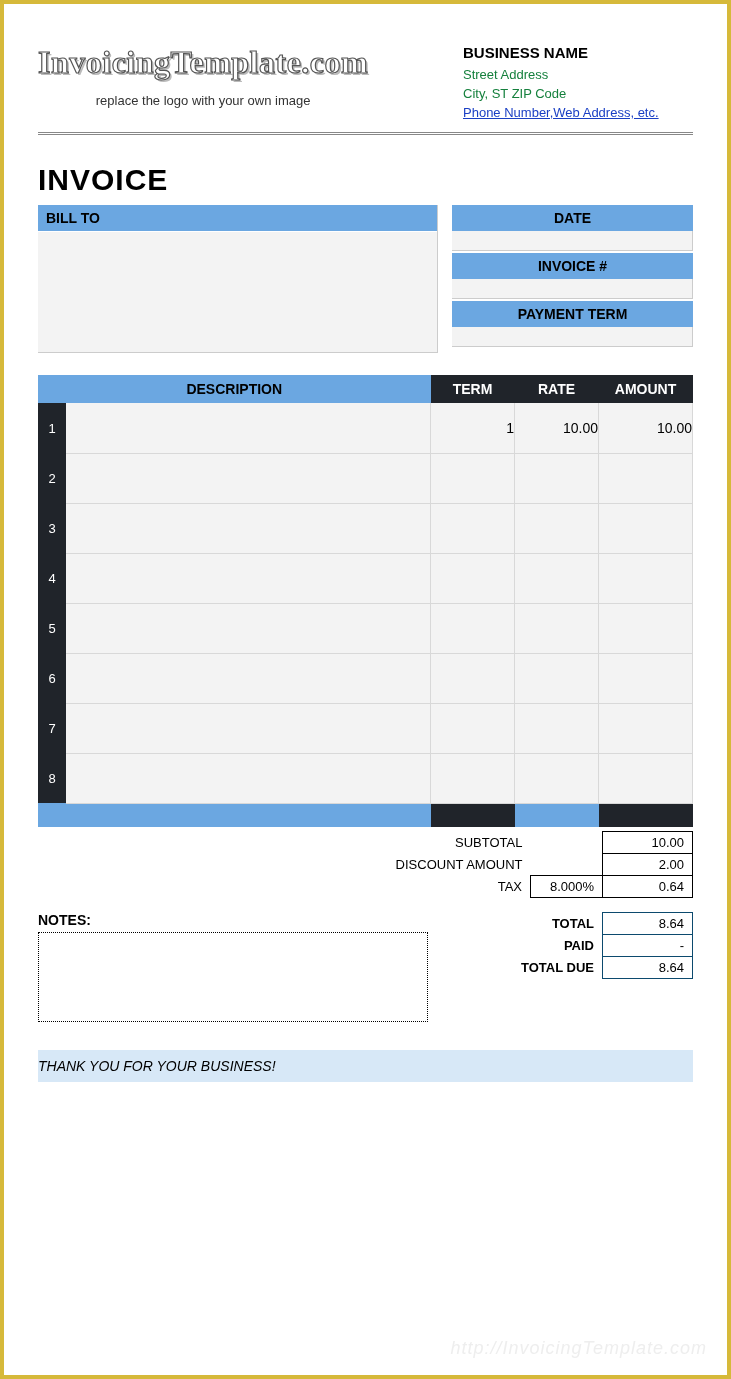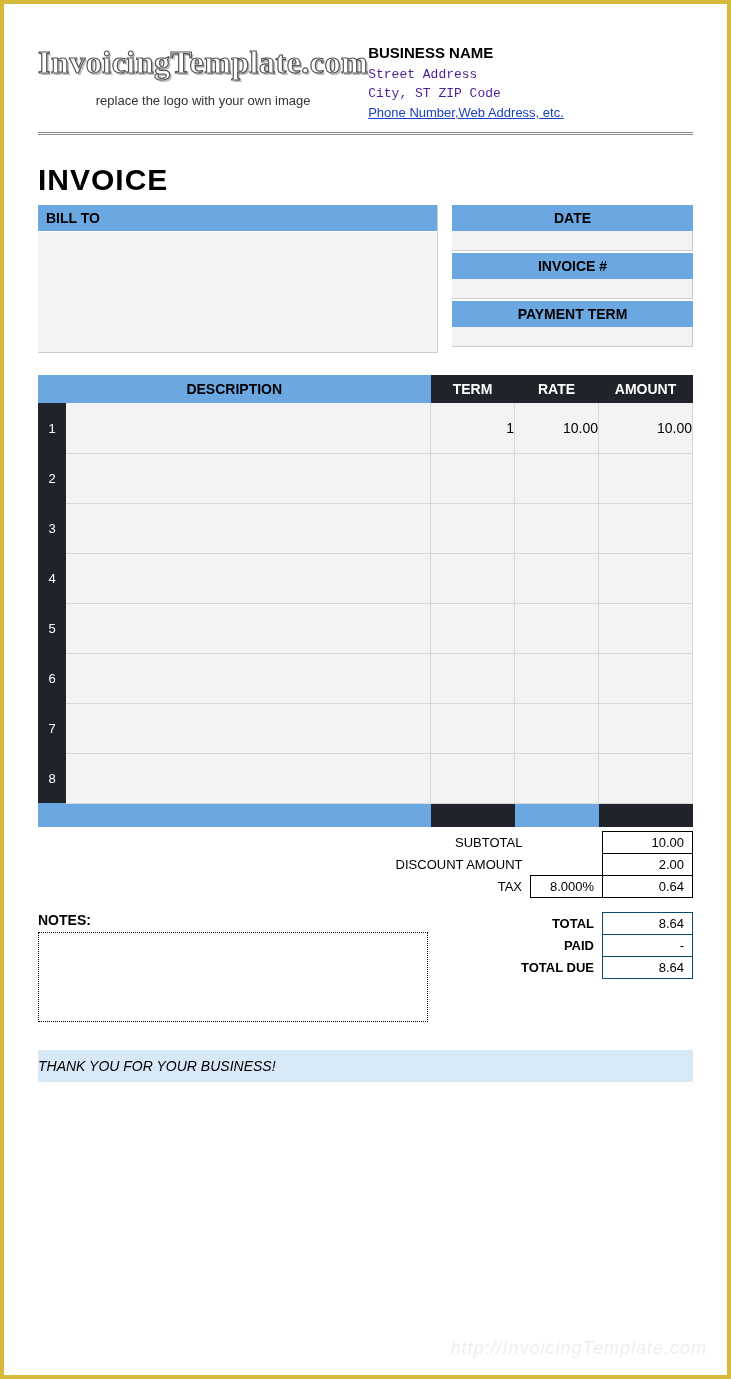--- a/index.html
+++ b/index.html
@@ -7,35 +7,35 @@
     width: 731px;
     height: 1379px;
     background: #fff;
     border: 4px solid #d6b93a;
     font-family: Arial, Helvetica, sans-serif;
     font-size: 13px;
     color: #000;
     position: relative;
   }
   .page { padding: 40px 34px 0 34px; }
-  .header { display: flex; justify-content: flex-start; align-items: flex-start; margin-bottom: 12px; }
+  .header { display: flex; justify-content: space-between; align-items: flex-start; margin-bottom: 12px; }
   .logo-area { }
   .logo-text {
     font-family: "Times New Roman", serif;
     font-size: 32px;
     font-weight: bold;
     letter-spacing: 0.5px;
     color: #fff;
     -webkit-text-stroke: 1.2px #555;
     text-shadow: 2px 2px 0 #bbb;
   }
   .logo-caption { font-size: 13px; color: #333; text-align: center; margin-top: 12px; }
   .biz-block { text-align: left; width: 230px; }
   .biz-name { font-weight: bold; font-size: 15px; margin-bottom: 6px; }
-  .biz-line { font-size: 13px; color: #4c1d95; margin-bottom: 4px; font-family: Liberation Mono, monospace; }
+  .biz-line { font-size: 13px; color: #15803d; margin-bottom: 4px; }
   .biz-link { font-size: 13px; color: #1a3fc4; text-decoration: underline; }
   .hr-double { border-top: 3px double #888; height: 0; margin-bottom: 28px; }
   .invoice-title { font-size: 30px; font-weight: bold; letter-spacing: 1px; margin-bottom: 8px; }
   .top-grid { display: flex; gap: 14px; margin-bottom: 22px; align-items: flex-start; }
   .billto {
     width: 400px;
     background: #f3f3f3;
     border-right: 1px solid #ccc;
     border-bottom: 1px solid #ccc;
   }

